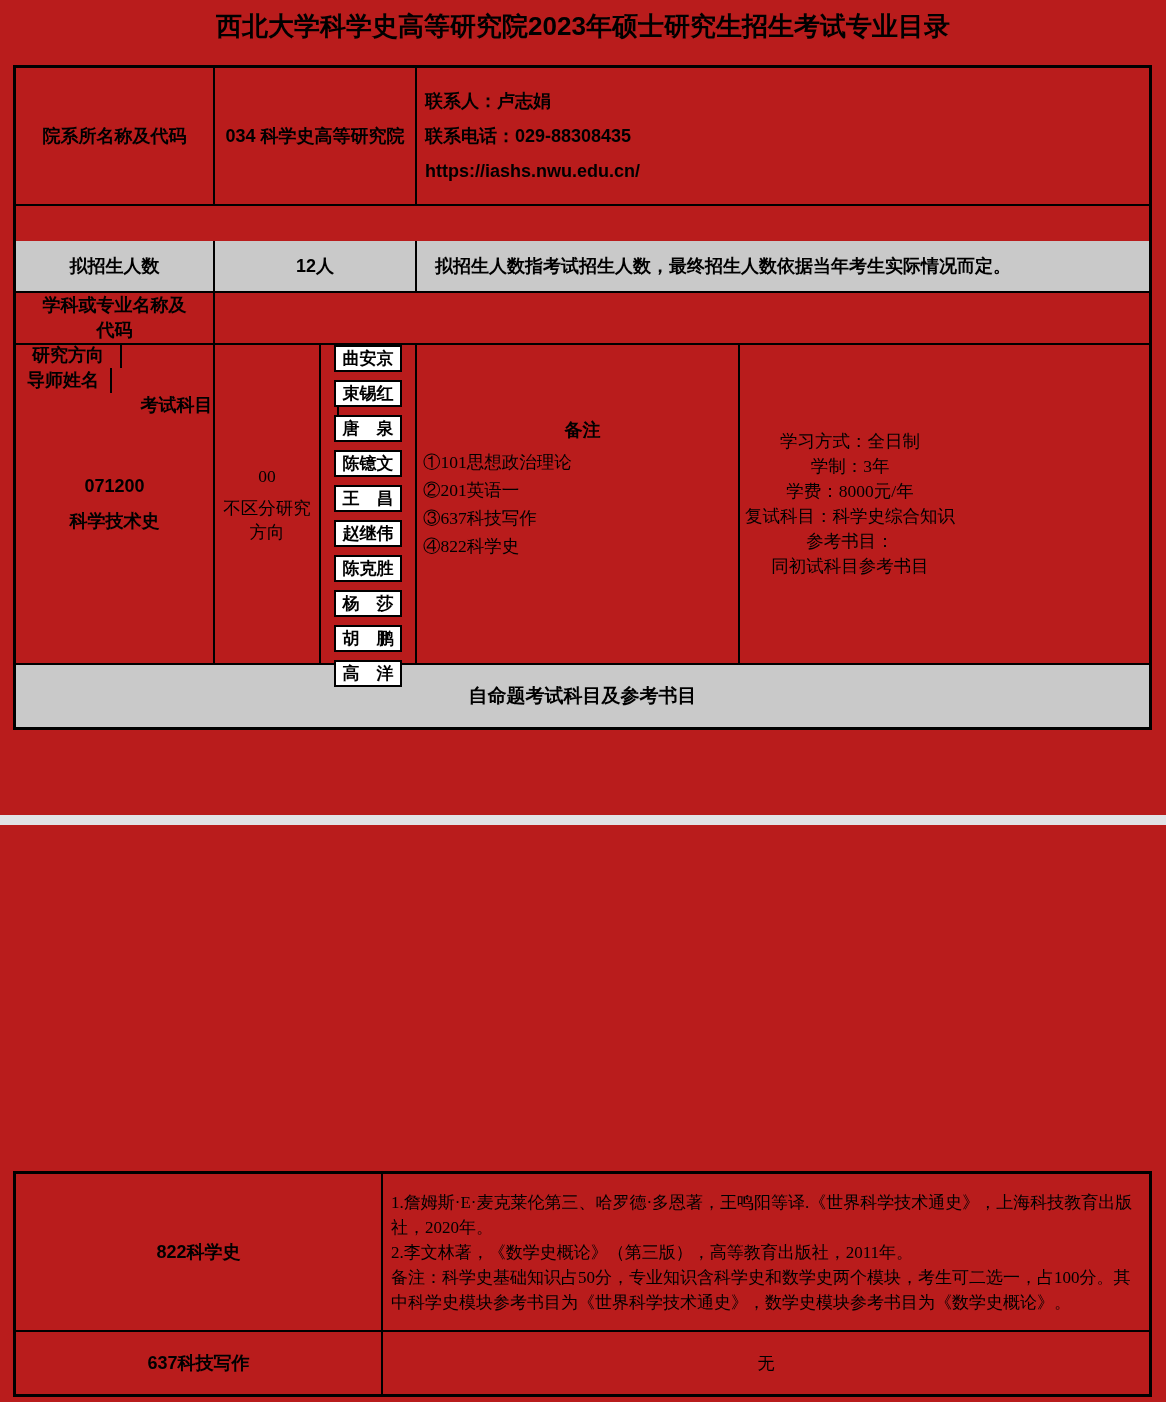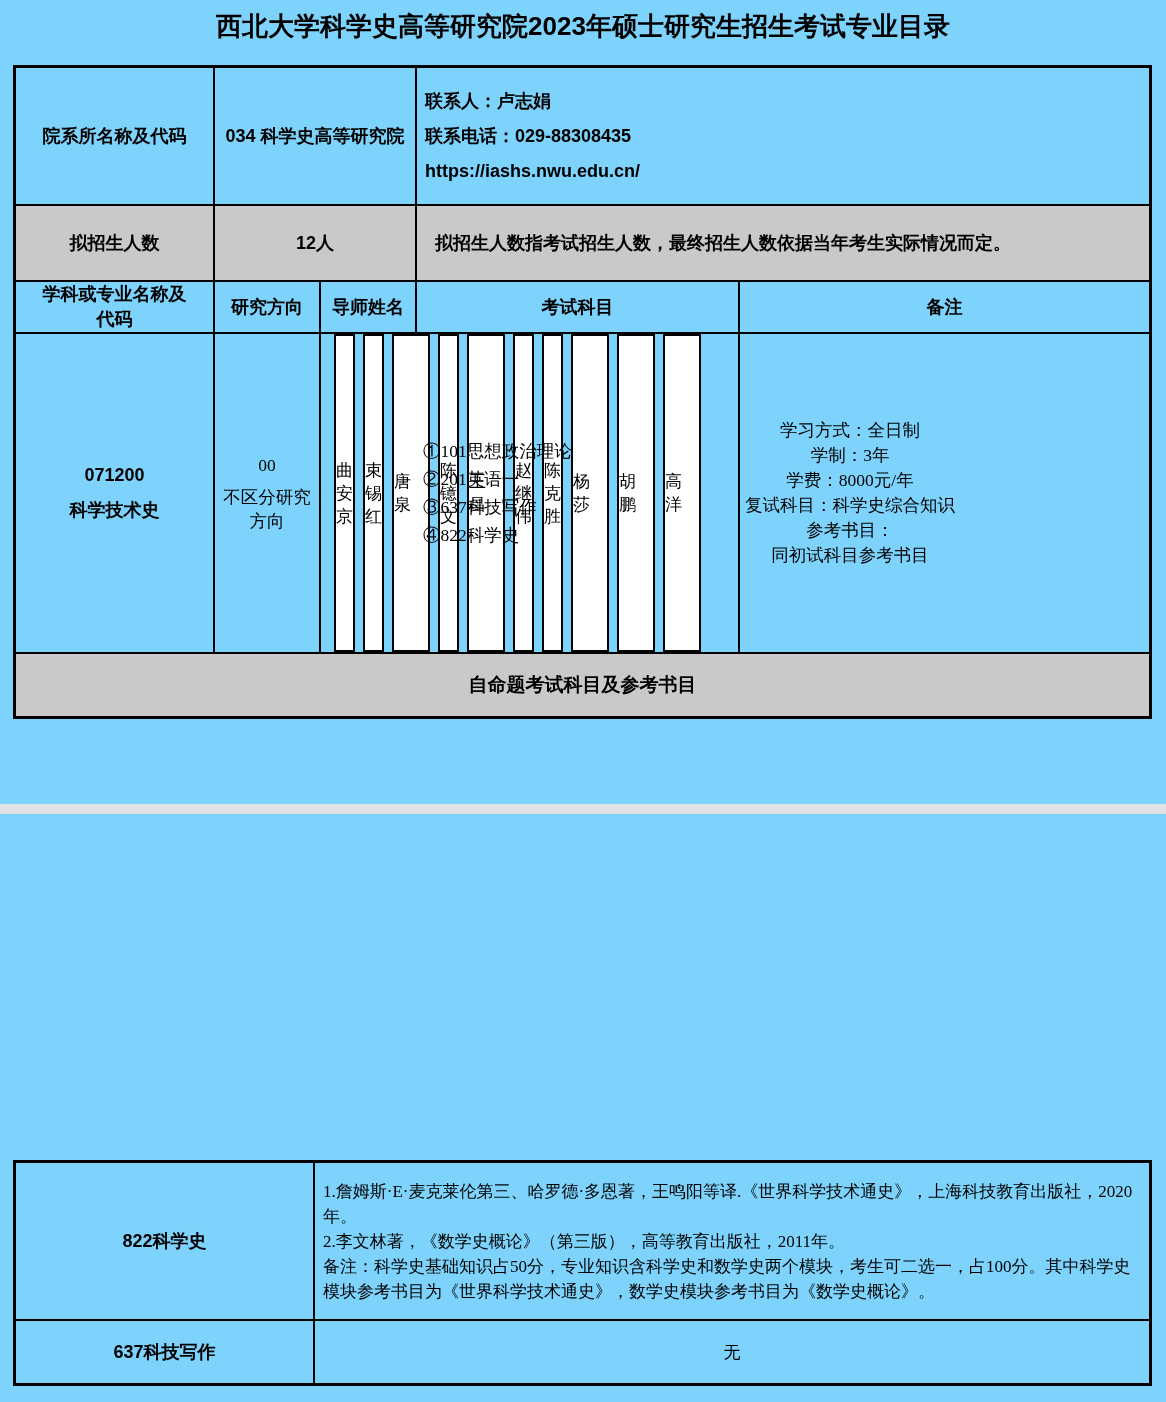--- a/index.html
+++ b/index.html
@@ -1,21 +1,21 @@
 <!DOCTYPE html>
 <html><head>
 <meta charset="utf-8">
 <style>
   * { box-sizing: border-box; margin: 0; padding: 0; }
   html, body { background: #ffffff; }
   .page {
     position: relative;
     width: 1166px;
     height: 1402px;
-    background: #7dd3fc;
+    background: #b91c1c;
     color: #000000;
     font-family: "Liberation Serif", serif;
     overflow: hidden;
   }
   .title {
     height: 65px;
     padding-top: 9px;
     text-align: center;
     font-size: 26px;
     font-weight: bold;
@@ -39,60 +39,60 @@
   .c1 { width: 199px; }
   .c2 { width: 202px; }
   .c3 { flex: 1; }
   .h1 { width: 199px; }
   .h2 { width: 106px; }
   .h3 { width: 96px; }
   .h4 { width: 323px; }
   .h5 { flex: 1; }
 
   .r-dept  { height: 138px; }
-  .r-quota { height: 76px; }
-  .r-head  { height: 52px; }
+  .r-quota { height: 52px; margin-top: 35px; }
+  .r-head  { height: 52px; flex-direction: column; }
   .r-major { height: 320px; }
   .r-foot  { height: 62px; }
 
   .dept-label { font-size: 18px; }
   .dept-code  { font-size: 18px; line-height: 27px; padding: 0 10px; }
   .contact {
     display: flex; flex-direction: column; justify-content: center;
     padding-left: 8px; font-size: 18px; line-height: 27px;
     font-weight: bold; font-family: "Liberation Sans", sans-serif;
   }
   .quota-note {
     display: flex; align-items: center;
     padding-left: 18px; font-size: 18px;
   }
   .head-cell { font-size: 18px; line-height: 25px; }
   .head-c1 { padding: 0 20px; }
 
   .major { font-size: 18px; line-height: 27px; }
   .direction { font-size: 17.5px; line-height: 24px; padding: 0 6px; }
 
-  .names { display: flex; flex-direction: row; padding: 0 13px; }
+  .names { display: flex; flex-direction: column; padding: 0 13px; font-weight: bold; }
   .namebox {
     flex: 1; border: 2px solid #000;
     display: flex; align-items: center; justify-content: center;
     font-size: 17px; background: #fff;
   }
 
   .subjects { display: flex; align-items: center; }
   .subjects .inner { padding-left: 6px; font-size: 17.5px; line-height: 28px; }
   .remarks { display: flex; align-items: center; }
   .remarks .inner { padding-left: 5px; font-size: 17.5px; line-height: 25px; text-align: center; }
 
   .footcell { width: 100%; font-size: 19px; }
 
   .sepbar { margin-top: 85px; width: 1166px; height: 10px; background: #e2e2e5; }
 
   .tbl2 { margin-top: 346px; }
-  .b1 { width: 299px; }
+  .b1 { width: 367px; }
   .b2 { flex: 1; }
   .r-822 { height: 158px; }
   .r-637 { height: 62px; }
   .subj-label { font-size: 18px; }
   .books { display: flex; align-items: center; }
   .books .inner { padding: 0 10px 0 8px; font-size: 17px; line-height: 25px; }
   .none-val { font-size: 17px; }
 </style>
 </head>
 <body>

